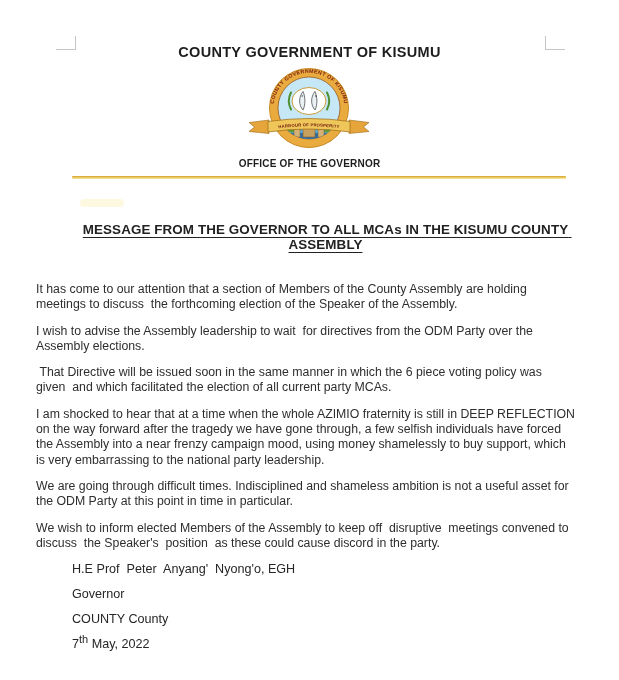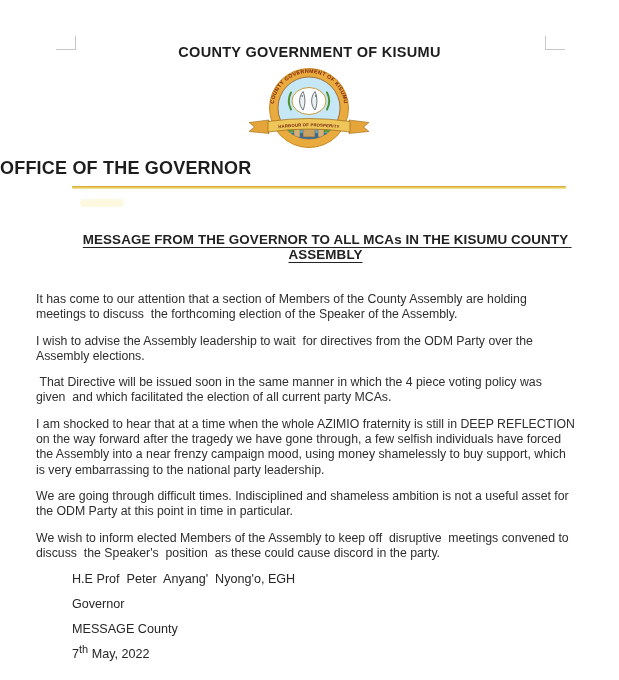--- a/index.html
+++ b/index.html
@@ -20,22 +20,22 @@
     margin:0; padding-top:44px;
     text-align:center;
     font-size:14.5px; font-weight:700; letter-spacing:.3px;
     color:#1d1d1d;
   }
   .logo-wrap { width:128px; margin:7px auto 0; }
   .logo-wrap svg { display:block; }
 
   .office-title {
     margin:5px 0 0;
-    text-align:left;
-    font-size:18px; font-weight:700; letter-spacing:.2px;
+    text-align:center;
+    font-size:10px; font-weight:700; letter-spacing:.2px;
     color:#1d1d1d;
   }
   .gold-rule {
     margin:7px 0 0 72px;
     width:494px; height:3px;
     background:linear-gradient(180deg, #d2a02c 0%, #e8c55c 45%, #f7eda5 100%);
     border-radius:1px;
   }
   .smudge {
     position:absolute; left:80px; top:199px;
@@ -123,26 +123,26 @@
   <h2 class="office-title">OFFICE OF THE GOVERNOR</h2>
 
   <div class="gold-rule"></div>
   <div class="smudge"></div>
 
   <h3 class="subject">MESSAGE FROM THE GOVERNOR TO ALL MCAs IN THE KISUMU COUNTY ASSEMBLY</h3>
 
   <div class="letter-body">
     <p>It has come to our attention that a section of Members of the County Assembly are holding  meetings to discuss  the forthcoming election of the Speaker of the Assembly.</p>
     <p>I wish to advise the Assembly leadership to wait  for directives from the ODM Party over the Assembly elections.</p>
-    <p> That Directive will be issued soon in the same manner in which the 4 piece voting policy was  given  and which facilitated the election of all current party MCAs.</p>
+    <p> That Directive will be issued soon in the same manner in which the 6 piece voting policy was  given  and which facilitated the election of all current party MCAs.</p>
     <p>I am shocked to hear that at a time when the whole AZIMIO fraternity is still in DEEP REFLECTION on the way forward after the tragedy we have gone through, a few selfish individuals have forced the Assembly into a near frenzy campaign mood, using money shamelessly to buy support, which is very embarrassing to the national party leadership.</p>
     <p>We are going through difficult times. Indisciplined and shameless ambition is not a useful asset for the ODM Party at this point in time in particular.</p>
     <p>We wish to inform elected Members of the Assembly to keep off  disruptive  meetings convened to discuss  the Speaker's  position  as these could cause discord in the party.</p>
   </div>
 
   <div class="signature">
     <p>H.E Prof  Peter  Anyang'  Nyong'o, EGH</p>
     <p>Governor</p>
-    <p>MESSAGE County</p>
+    <p>COUNTY County</p>
     <p><span>7</span><sup>th</sup><span> May, 2022</span></p>
   </div>
 
 </div>
 
 </body></html>

